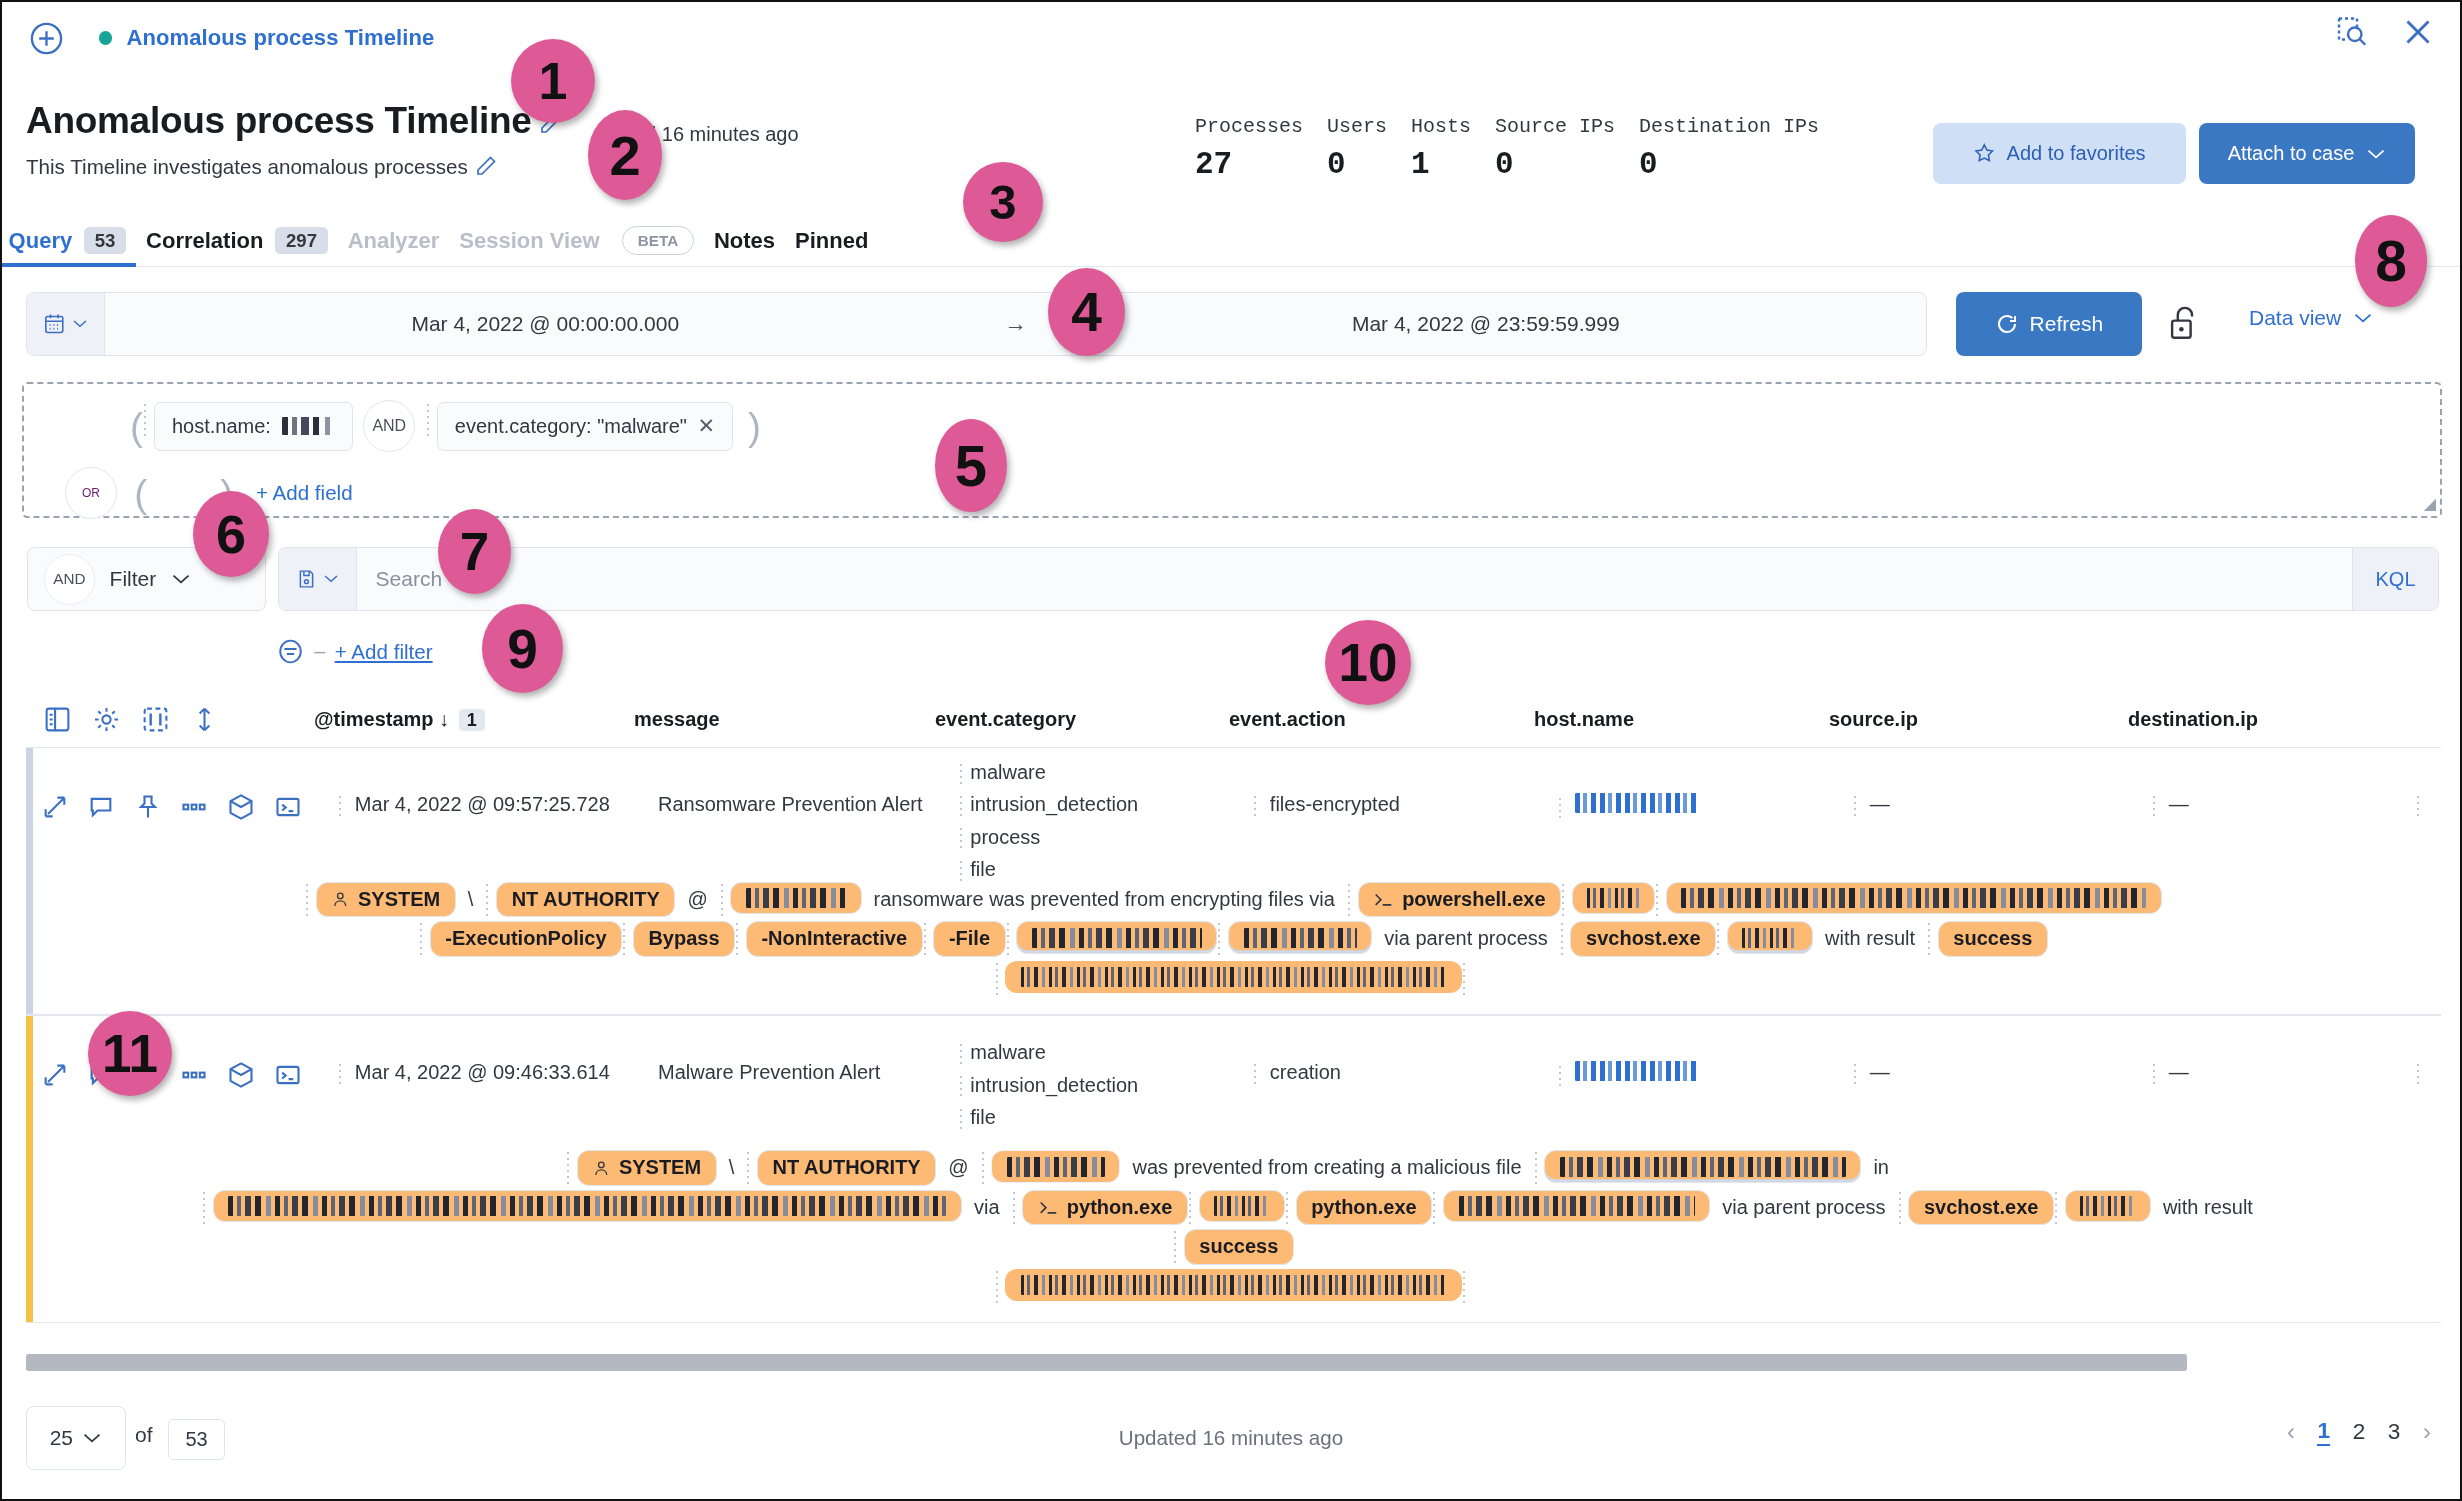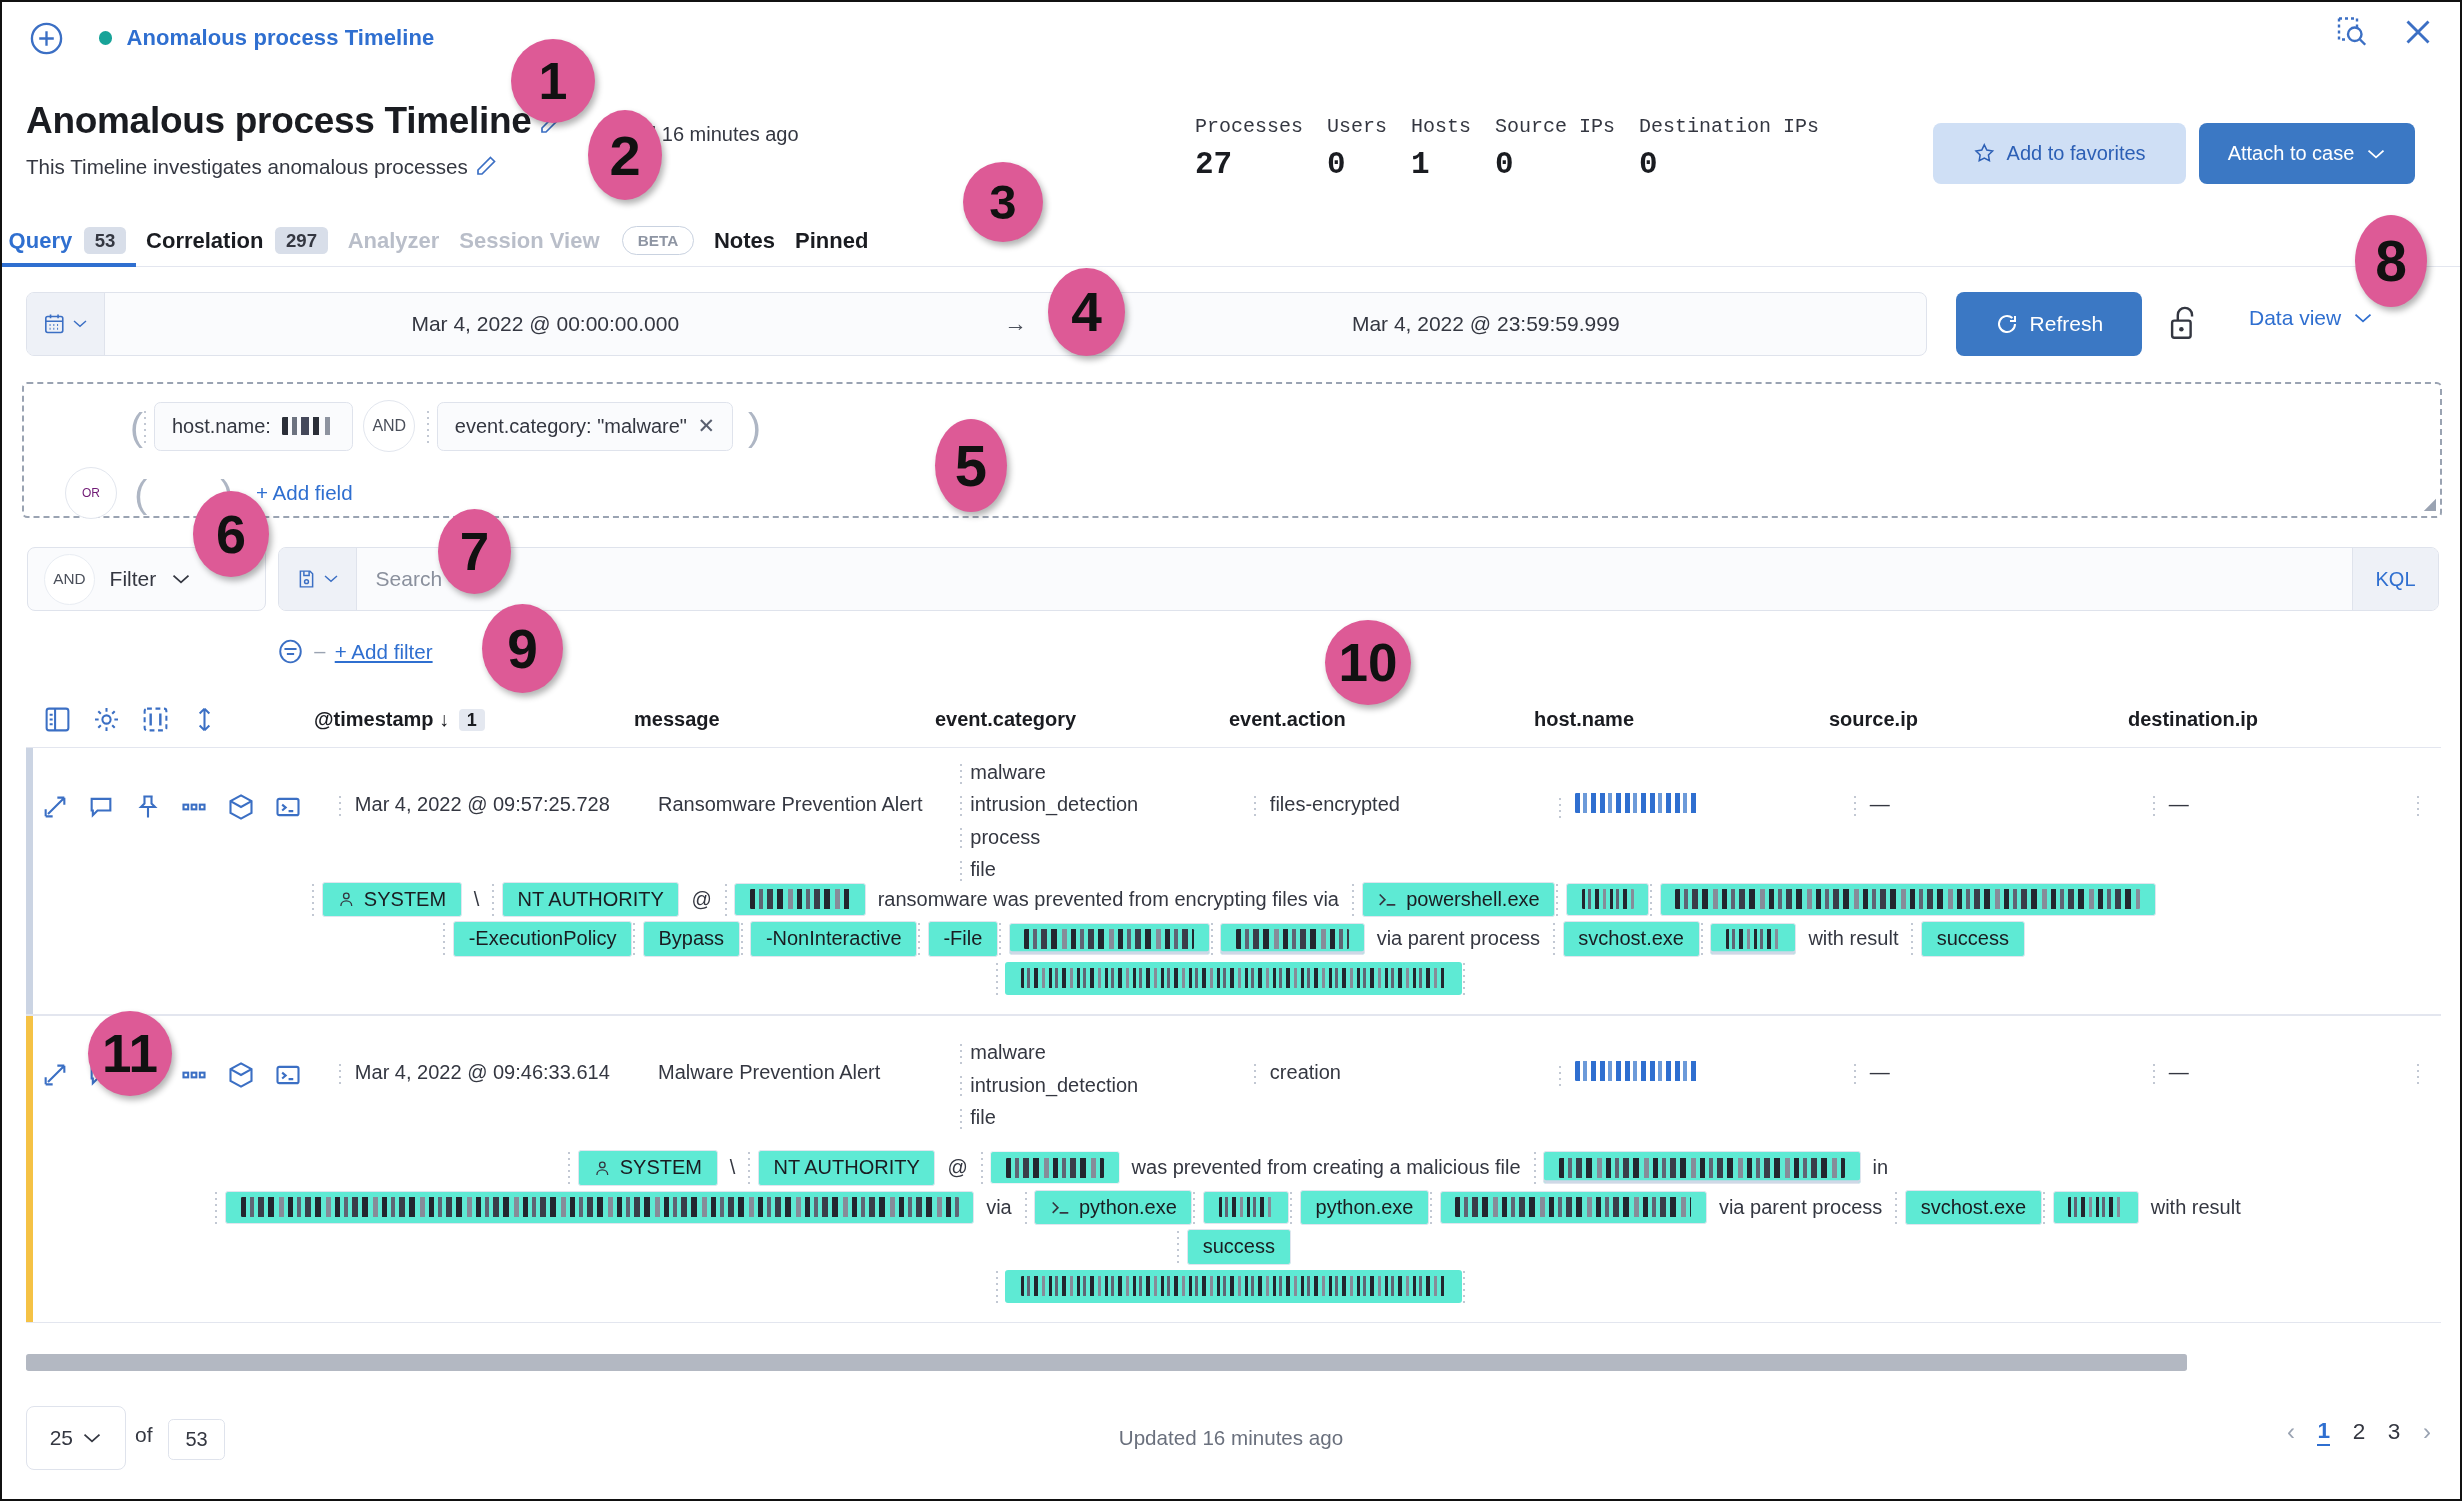--- a/index.html
+++ b/index.html
@@ -211,26 +211,26 @@
   .dgrip {
     display:inline-block; width:4.7px; height:22.6px; margin-right:6.6px;
     background-image: radial-gradient(#c2c8d3 0.9px, transparent 0.9px);
     background-size:4px 6px; vertical-align:-5.3px;
   }
   .multi { line-height:1.62; }
 
   .detail { padding:6.6px 0 18.6px 0; }
   .dline { display:flex; align-items:center; justify-content:center; flex-wrap:nowrap; gap:0; margin-top:4px;}
   .tok {
-    border:1.3px solid #e0e5ee; border-radius:3px; background:#5eead4;
+    border:1.3px solid #e0e5ee; border-radius:12px; background:#fdba74;
     padding:5.3px 14.6px; font-size:20px; color:#1a1c21; display:flex;
-    align-items:center; gap:8px; white-space:nowrap;
+    align-items:center; gap:8px; white-space:nowrap;font-weight:bold;
   }
   .tok.hl { box-shadow: 0 -2.7px 0 0 #cfd8e6 inset; }
-  .tokwrap { display:flex; align-items:center; }
+  .tokwrap { display:flex; align-items:flex-start; }
   .tgrip {
     display:inline-block; width:4.7px; height:35px; margin-right:6px;
     background-image: radial-gradient(#c2c8d3 0.9px, transparent 0.9px);
     background-size:4px 6px;
   }
   .plaintxt { font-size:20px; color:#343741; padding:0 12px; white-space:nowrap; }
   .redline {
     display:inline-block; height:20px; border-radius:1.3px;
     background:
       repeating-linear-gradient(90deg,

